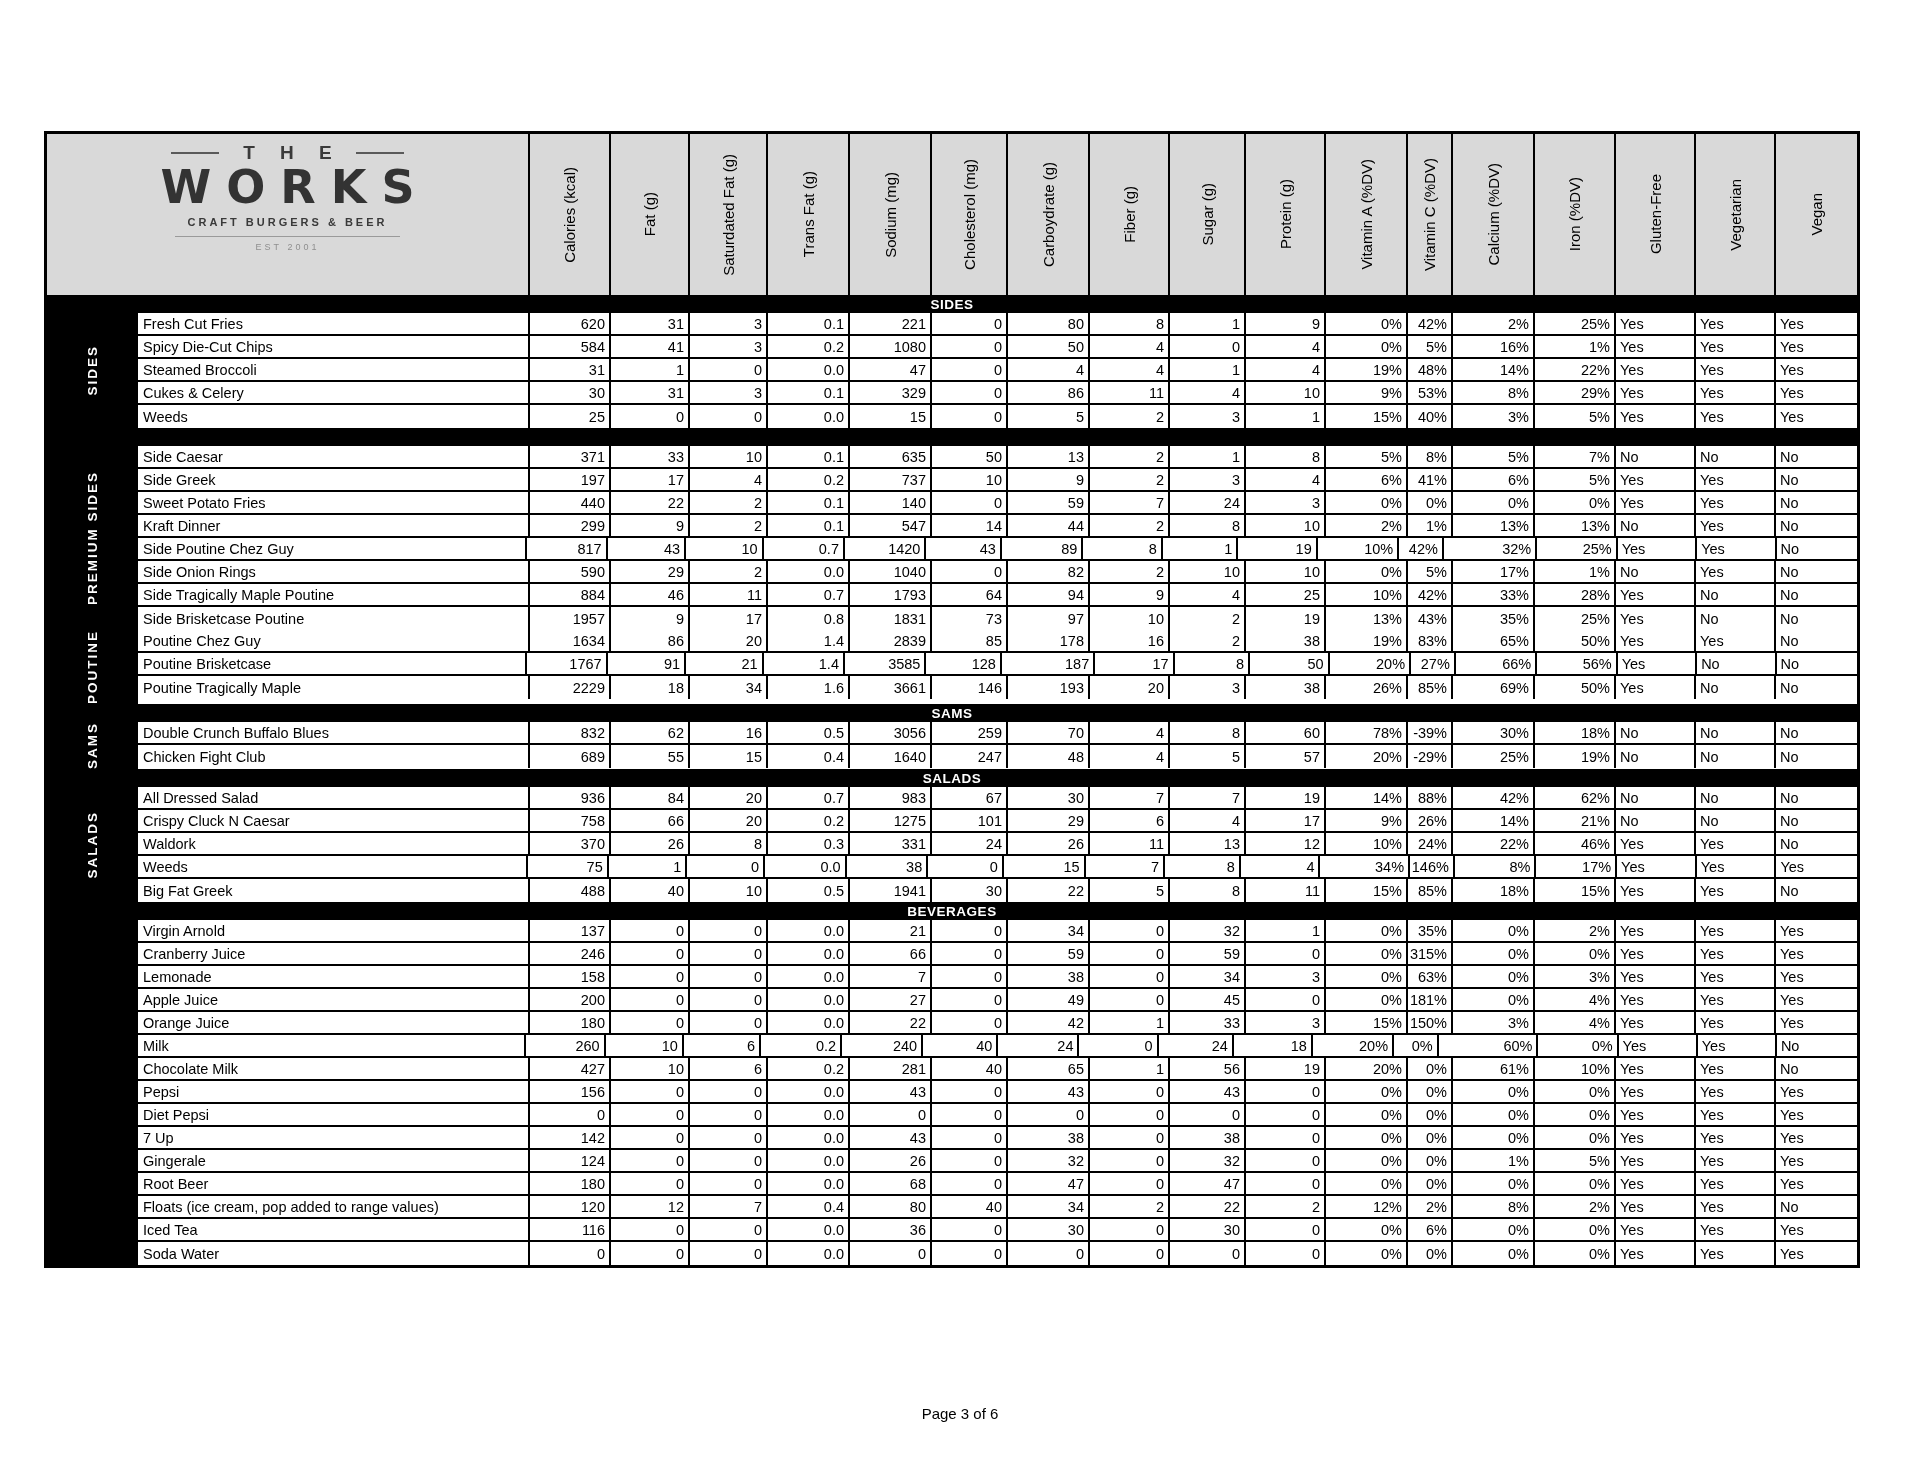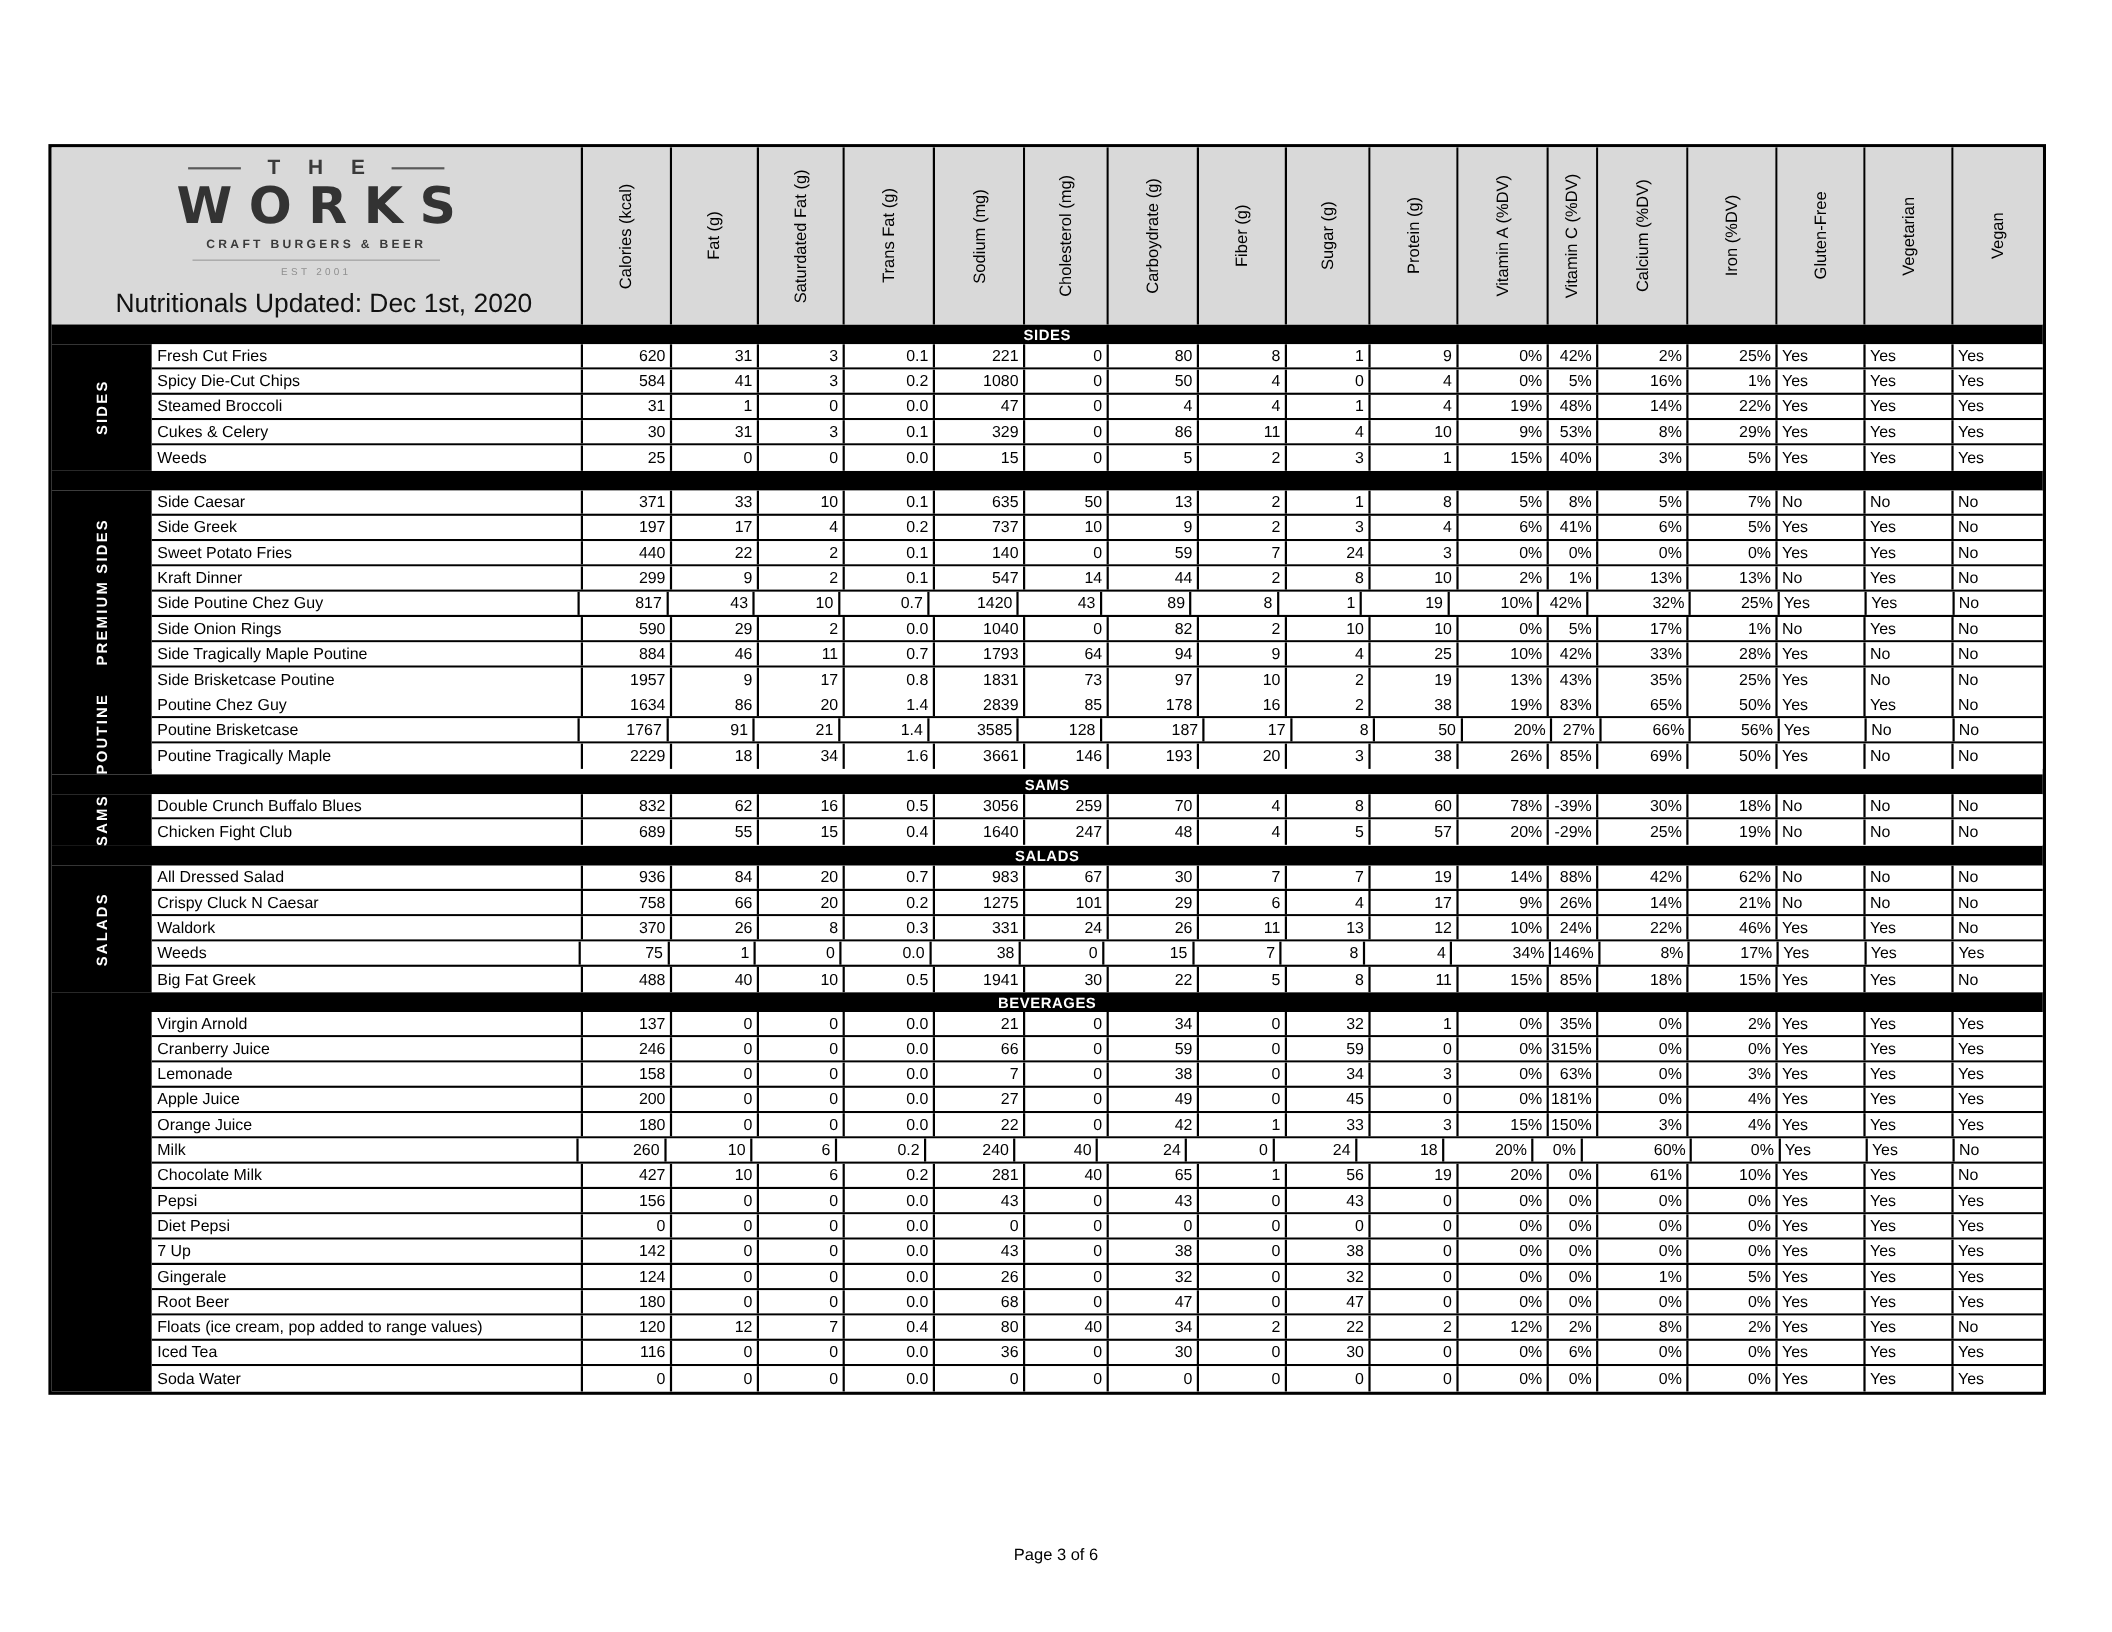--- a/index.html
+++ b/index.html
@@ -81,21 +81,20 @@
     <div class="logo-cell">
       <div class="brand-the">
         <div class="rule"></div>
         <div class="txt">T H E</div>
         <div class="rule"></div>
       </div>
       <div class="brand-works">WORKS</div>
       <div class="brand-tagline">CRAFT BURGERS &amp; BEER</div>
       <div class="brand-rule"></div>
       <div class="brand-est">EST 2001</div>
-      <div class="updated">Nutritionals Updated: Dec 1st, 2020</div>
     </div>
 
   <div class="hcell" style="width: 81px;">
         <span>Calories (kcal)</span>
       </div>
       <div class="hcell" style="width: 79px;">
         <span>Fat (g)</span>
       </div>
       <div class="hcell" style="width: 78px;">
         <span>Saturdated Fat (g)</span>

